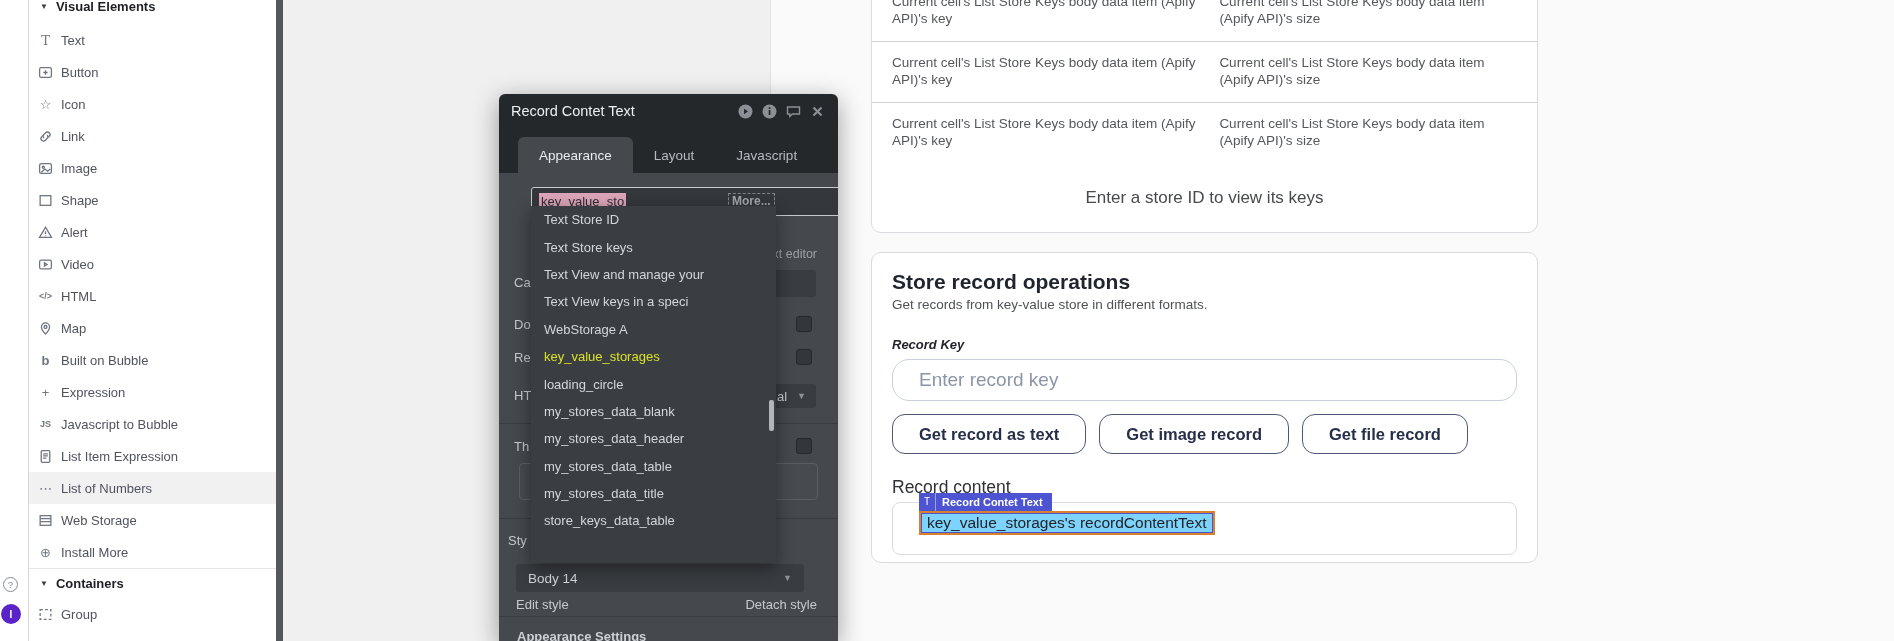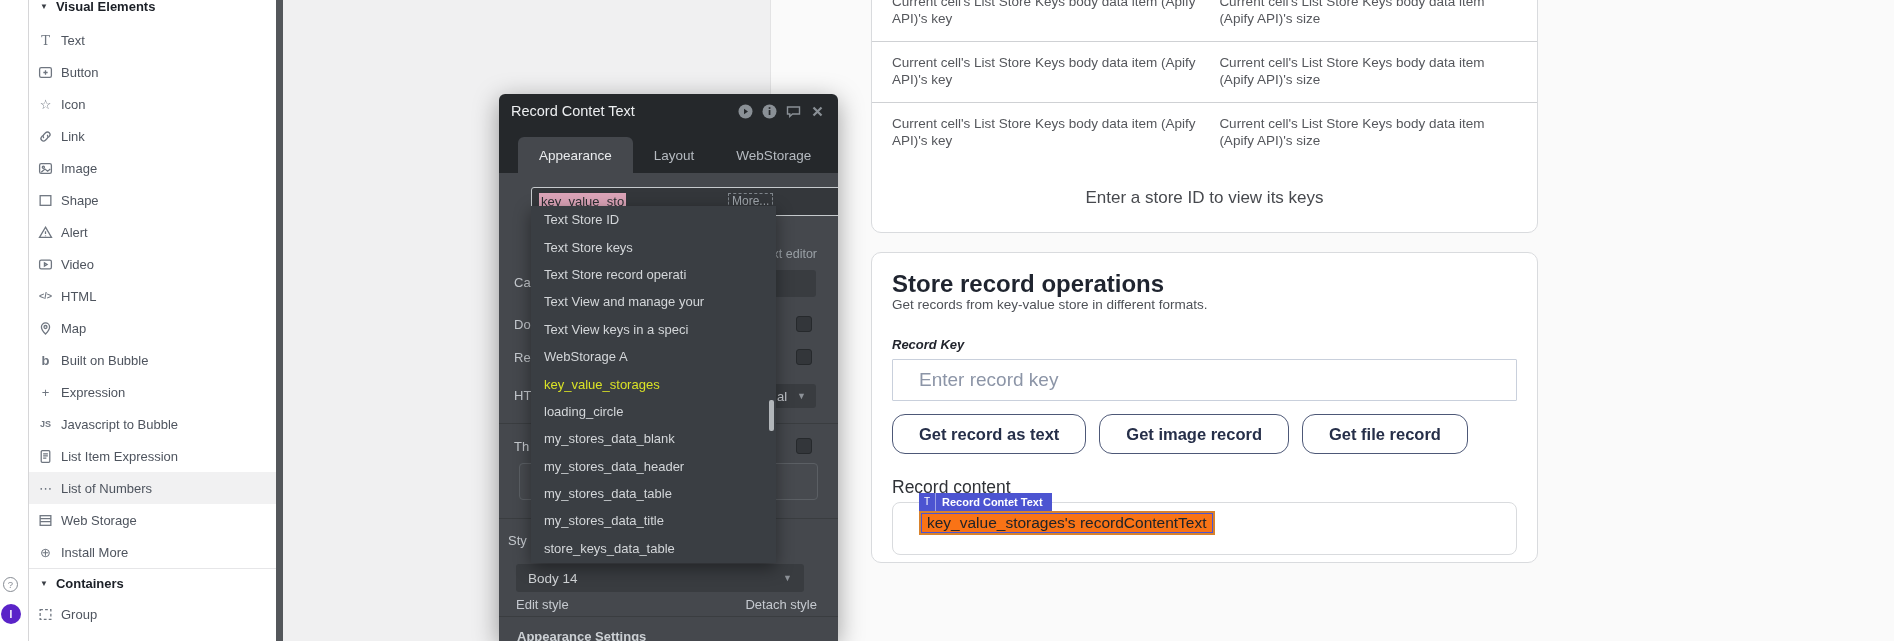--- a/index.html
+++ b/index.html
@@ -37,38 +37,38 @@
   .page{position:absolute;left:770px;top:0;width:1124px;height:641px;background:#fafafa;
     border-left:1px solid #e3e3e4;}
   .card{position:absolute;background:#fff;border:1px solid #d9dbde;border-radius:10px;}
   #card-keys{left:100px;top:-20px;width:667px;height:253px;overflow:hidden;}
   .krow{display:flex;padding:13px 20px 14px 20px;}
   .krow + .krow{border-top:1px solid #cfd1d4;}
   .kcell{width:330px;font-size:13.5px;line-height:16.5px;color:#55575c;}
   .kcell.second{width:300px;}
   .empty-state{margin-top:25px;text-align:center;font-size:17px;color:#47494e;}
   #card-ops{left:100px;top:252px;width:667px;height:311px;}
-  .ops-title{position:absolute;left:20px;top:17px;font-size:24px;font-weight:700;color:#1f242f;}
+  .ops-title{position:absolute;left:20px;top:17px;font-size:21px;font-weight:700;color:#1f242f;}
   .ops-sub{position:absolute;left:20px;top:44px;font-size:13.5px;color:#4e5157;}
   .rk-label{position:absolute;left:20px;top:84px;font-size:13px;font-weight:700;color:#23262e;font-style:italic;}
   .rk-input{position:absolute;left:20px;top:106px;width:625px;height:42px;border:1.5px solid #c9d0dc;
-    border-radius:1px;padding:0 26px;font-size:19px;color:#2a2f3c;background:#fff;
+    border-radius:17px;padding:0 26px;font-size:19px;color:#2a2f3c;background:#fff;
     font-family:"Liberation Sans","DejaVu Sans",sans-serif;}
   .rk-input::placeholder{color:#8c95a7;}
   .btn-row{position:absolute;left:20px;top:161px;display:flex;gap:13px;}
   .op-btn{height:40px;padding:0 26px;border:1.5px solid #4d5877;border-radius:13px;background:#fff;
     font-size:16.5px;font-weight:600;color:#262f49;font-family:"Liberation Sans","DejaVu Sans",sans-serif;cursor:pointer;}
   .rc-label{position:absolute;left:20px;top:224px;font-size:17.5px;color:#2f3237;}
   .content-box{position:absolute;left:20px;top:249px;width:625px;height:53px;
     border:1px solid #d9dbde;border-radius:8px;}
   .el-tag{position:absolute;left:26px;top:-10px;height:18px;background:#4c54d1;color:#fff;
     display:flex;align-items:center;font-size:11px;font-weight:600;padding-right:9px;z-index:1;}
   .el-tag .t{width:17px;text-align:center;border-right:1px solid rgba(255,255,255,.45);
     margin-right:6px;font-size:10px;line-height:18px;font-weight:400;}
-  .el-box{position:absolute;left:26px;top:8px;background:#f97316;border:2px solid #d9822b;
+  .el-box{position:absolute;left:26px;top:8px;background:#7dd3fc;border:2px solid #d9822b;
     box-shadow:inset 0 0 0 1px #4c54d1;padding:1px 6px;font-size:15.5px;color:#202328;
     z-index:2;white-space:nowrap;}
   
   .panel{position:absolute;left:499px;top:94px;width:339px;height:547px;z-index:10;
     box-shadow:0 6px 26px rgba(0,0,0,.38);border-radius:6px 6px 0 0;}
   .p-header{height:34px;display:flex;align-items:center;padding:0 12px;background:#25282b;
     border-radius:6px 6px 0 0;}
   .p-title{font-size:14.5px;color:#edeff1;}
   .hdr-icons{margin-left:auto;display:flex;gap:7px;align-items:center;}
   .hicon{width:17px;height:17px;cursor:pointer;}
@@ -76,21 +76,21 @@
   .tab{height:36px;display:flex;align-items:center;justify-content:center;
     font-size:13.5px;color:#b6bbc1;padding:0 21px;cursor:pointer;}
   .tab.active{background:#45484d;border-radius:6px 6px 0 0;color:#e9ebed;}
   .p-body{position:relative;height:468px;background:#45484d;overflow:hidden;}
   .composer{position:absolute;left:32px;top:14px;width:317px;height:29px;background:#34373b;
     border:1px solid #c6cacd;border-radius:3px;display:flex;align-items:center;
     padding:0 7px;font-size:13px;z-index:2;}
   .comp-hl{background:#dca4b8;color:#2b2e32;padding:1px 2px;}
   .comp-expr{color:#e2a42d;white-space:pre;margin-top:18px;}
   .comp-more{position:absolute;left:196px;top:5px;color:#a0a6ac;border:1px dashed #7f858b;
-    font-size:12px;padding:0 3px;cursor:pointer;}
+    font-size:12px;padding:0 3px;cursor:pointer;font-weight:bold;}
   .texteditor{position:absolute;right:21px;top:74px;font-size:12.5px;color:#9aa0a6;z-index:1;cursor:pointer;}
   .f-label{position:absolute;left:15px;font-size:13px;color:#c6cacf;z-index:1;}
   .f-box{position:absolute;left:33px;top:97px;width:284px;height:27px;background:#393c40;border-radius:3px;z-index:1;}
   .checkbox{position:absolute;left:297px;width:16px;height:16px;background:#33363a;
     border:1px solid #26292c;border-radius:3px;z-index:1;cursor:pointer;}
   .ht-select{position:absolute;left:33px;top:211px;width:284px;height:24px;background:#393c40;
     border-radius:3px;display:flex;align-items:center;justify-content:flex-end;gap:10px;
     padding-right:10px;font-size:13px;color:#c6cacf;z-index:1;cursor:pointer;}
   .sel-caret{font-size:9px;color:#8d9298;}
   .pdivider{position:absolute;left:0;right:0;border-top:1px solid #3a3d40;}
@@ -296,21 +296,21 @@
             <path d="M2.5 4h12v7h-7l-2.7 2.4V11h-2.3z" fill="none" stroke="#8a9096" stroke-width="1.4"></path>
           </svg>
         <svg class="hicon" viewBox="0 0 17 17">
             <path d="M4.5 4.5 12.5 12.5 M12.5 4.5 4.5 12.5" stroke="#8a9096" stroke-width="2.2"></path>
           </svg>
       </span>
     </div>
     <div class="p-tabs">
       <div class="tab active">Appearance</div>
       <div class="tab">Layout</div>
-      <div class="tab">WebStorage</div>
+      <div class="tab">Javascript</div>
     </div>
     <div class="p-body">
 
       <div class="composer">
         <span class="comp-hl">key_value_sto</span>
           <span class="comp-expr">'s recordContentText</span>
         <span class="comp-more">More...</span>
       </div>
 
       <div class="texteditor">Text editor</div>
@@ -346,21 +346,20 @@
       </div>
       <div class="style-link" style="left:17px">Edit style</div>
       <div class="style-link" style="right:21px">Detach style</div>
 
       <div class="pdivider" style="top:443px"></div>
       <div class="app-settings">Appearance Settings</div>
 
       <ul class="dropdown">
         <li>Text Store ID</li>
         <li>Text Store keys</li>
-        <li>Text Store record operati</li>
         <li>Text View and manage your</li>
         <li>Text View keys in a speci</li>
         <li>WebStorage A</li>
         <li class="hl">key_value_storages</li>
         <li>loading_circle</li>
         <li>my_stores_data_blank</li>
         <li>my_stores_data_header</li>
         <li>my_stores_data_table</li>
         <li>my_stores_data_title</li>
         <li>store_keys_data_table</li>

